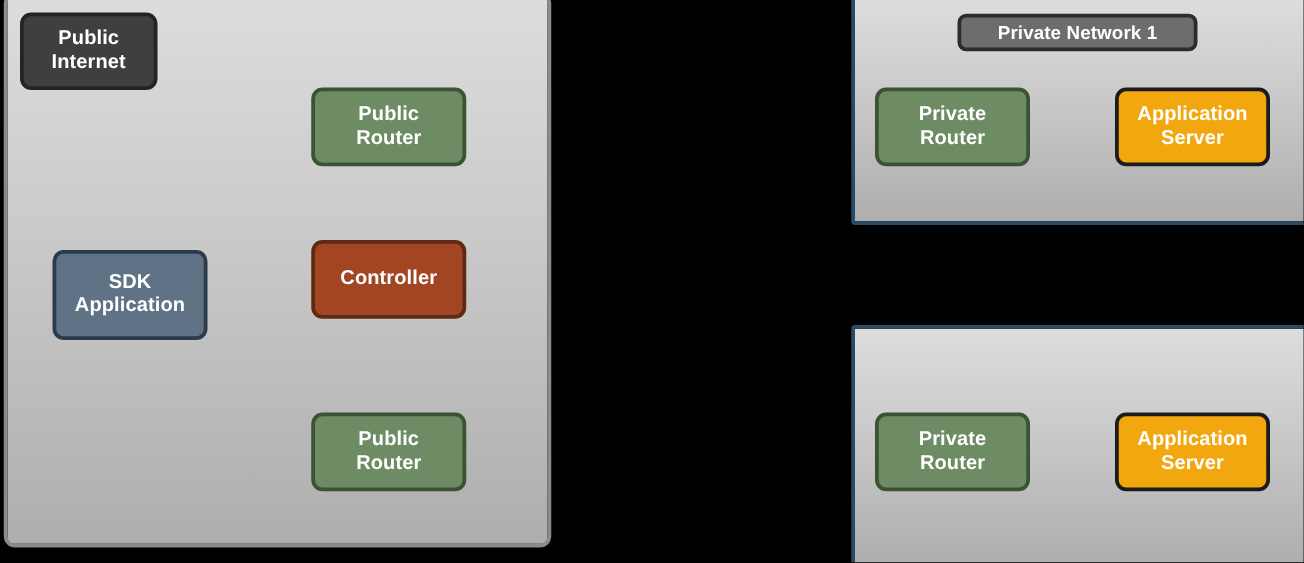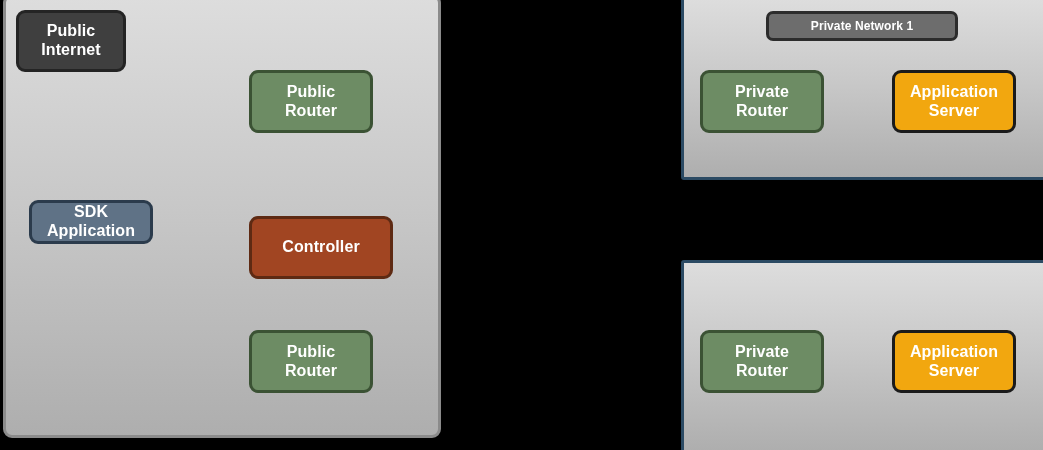--- a/index.html
+++ b/index.html
@@ -37,21 +37,21 @@
   .zone-title {
     position: absolute;
     box-sizing: border-box;
     display: flex;
     align-items: center;
     justify-content: center;
     background: #6d6d6d;
     border: 3px solid #2c2c2c;
     border-radius: 7px;
     color: #ffffff;
-    font-size: 12px;
+    font-size: 15px;
     font-weight: bold;
     letter-spacing: 0.1px;
     text-align: center;
     white-space: nowrap;
   }
 
   
   .node {
     position: absolute;
     box-sizing: border-box;
@@ -93,23 +93,23 @@
 </style>
 </head>
 <body>
 
 <div id="canvas">
     <div class="zone zone-public" style="left: 3px; top: -6px; width: 438px; height: 444px;"></div>
     <div class="node node-dark" style="left: 16px; top: 10px; width: 110px; height: 62px;">Public
 Internet</div>
     <div class="node node-green" style="left: 249px; top: 70px; width: 124px; height: 63px;">Public
 Router</div>
-    <div class="node node-slate" style="left: 29px; top: 200px; width: 124px; height: 44px;">SDK
+    <div class="node node-slate" style="left: 42px; top: 200px; width: 124px; height: 72px;">SDK
 Application</div>
-    <div class="node node-rust" style="left: 249px; top: 216px; width: 144px; height: 63px;">Controller</div>
+    <div class="node node-rust" style="left: 249px; top: 192px; width: 124px; height: 63px;">Controller</div>
     <div class="node node-green" style="left: 249px; top: 330px; width: 124px; height: 63px;">Public
 Router</div>
     <div class="zone zone-private" style="left: 681px; top: -4px; width: 366px; height: 184px;"></div>
     <div class="zone-title" style="left: 766px; top: 11px; width: 192px; height: 30px;">Private Network 1</div>
     <div class="node node-green" style="left: 700px; top: 70px; width: 124px; height: 63px;">Private
 Router</div>
     <div class="node node-amber" style="left: 892px; top: 70px; width: 124px; height: 63px;">Application
 Server</div>
     <div class="zone zone-private" style="left: 681px; top: 260px; width: 366px; height: 194px;"></div>
     <div class="node node-green" style="left: 700px; top: 330px; width: 124px; height: 63px;">Private

